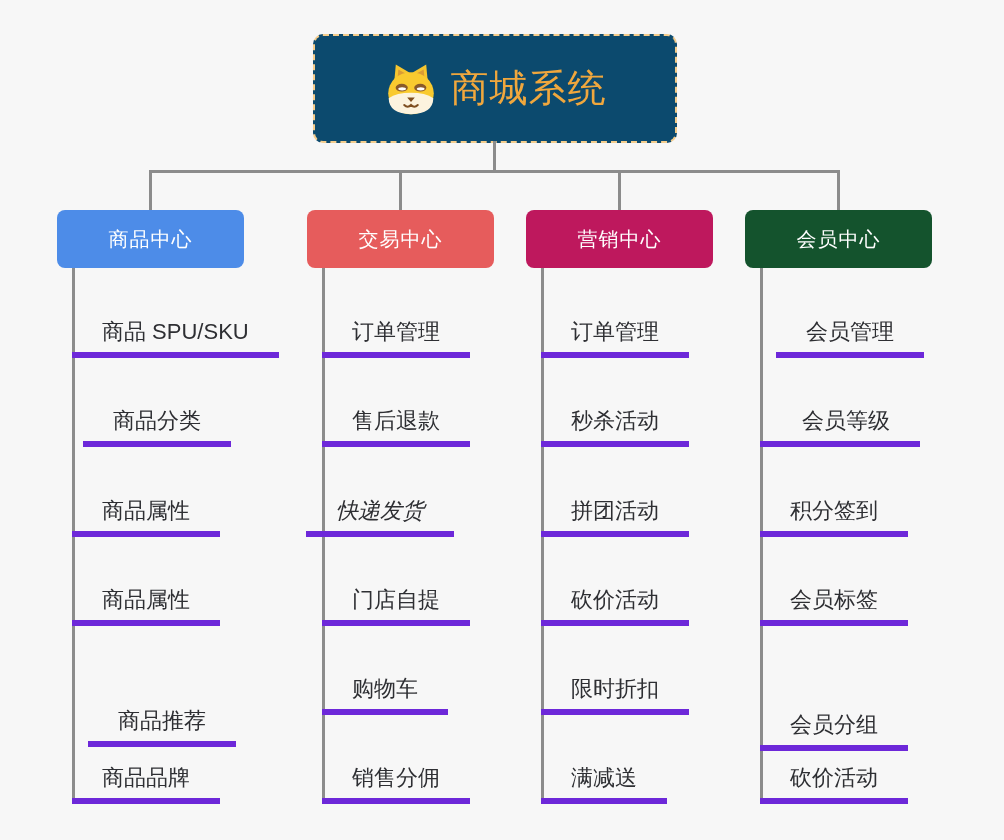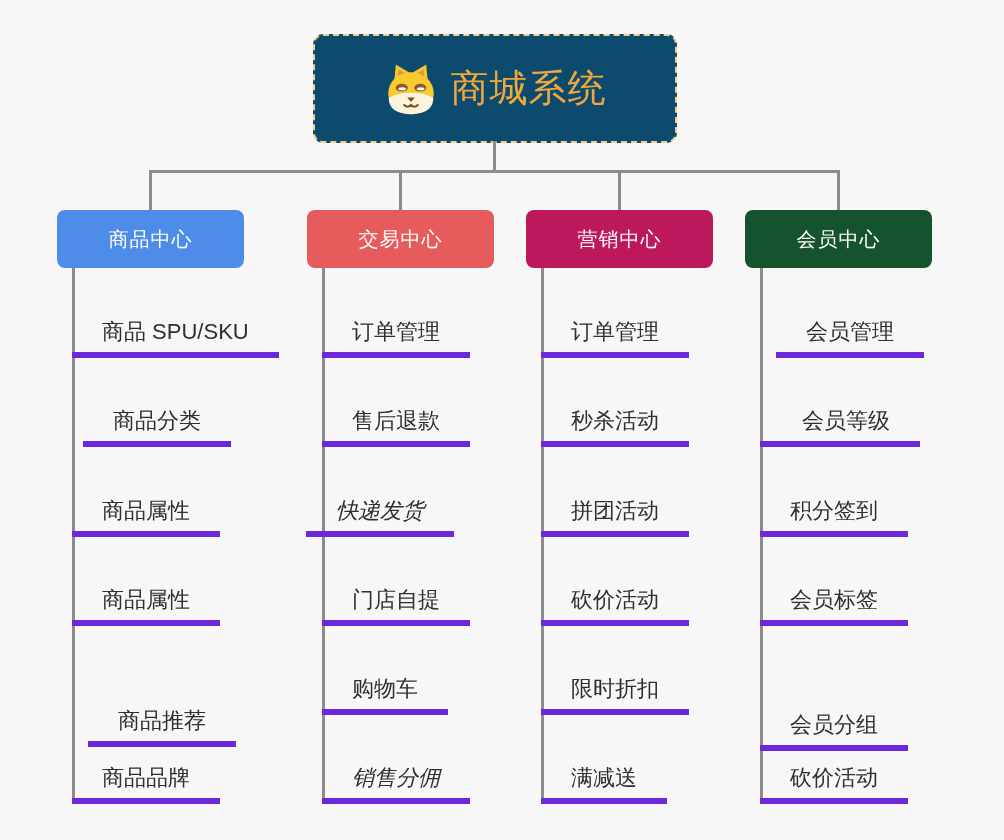--- a/index.html
+++ b/index.html
@@ -74,21 +74,21 @@
       <div class="leaf" style="left: 88px; top: 675px; margin-top: 32px;">商品推荐</div>
       <div class="leaf" style="left: 72px; top: 764px;">商品品牌</div>
       <div class="connector drop" style="left: 399px;"></div>
       <div class="branch" style="left: 307px; background: rgb(230, 92, 92);">交易中心</div>
       <div class="trunk" style="left: 322px;"></div>
       <div class="leaf" style="left: 322px; top: 318px;">订单管理</div>
       <div class="leaf" style="left: 322px; top: 407px;">售后退款</div>
       <div class="leaf" style="left: 306px; top: 497px; font-style: italic;">快递发货</div>
       <div class="leaf" style="left: 322px; top: 586px;">门店自提</div>
       <div class="leaf" style="left: 322px; top: 675px;">购物车</div>
-      <div class="leaf" style="left: 322px; top: 764px; font-style: italic;">销售分佣</div>
+      <div class="leaf" style="left: 322px; top: 764px;">销售分佣</div>
       <div class="connector drop" style="left: 618px;"></div>
       <div class="branch" style="left: 526px; background: #be185d;">营销中心</div>
       <div class="trunk" style="left: 541px;"></div>
       <div class="leaf" style="left: 541px; top: 318px;">订单管理</div>
       <div class="leaf" style="left: 541px; top: 407px;">秒杀活动</div>
       <div class="leaf" style="left: 541px; top: 497px;">拼团活动</div>
       <div class="leaf" style="left: 541px; top: 586px;">砍价活动</div>
       <div class="leaf" style="left: 541px; top: 675px;">限时折扣</div>
       <div class="leaf" style="left: 541px; top: 764px;">满减送</div>
       <div class="connector drop" style="left: 837px;"></div>

